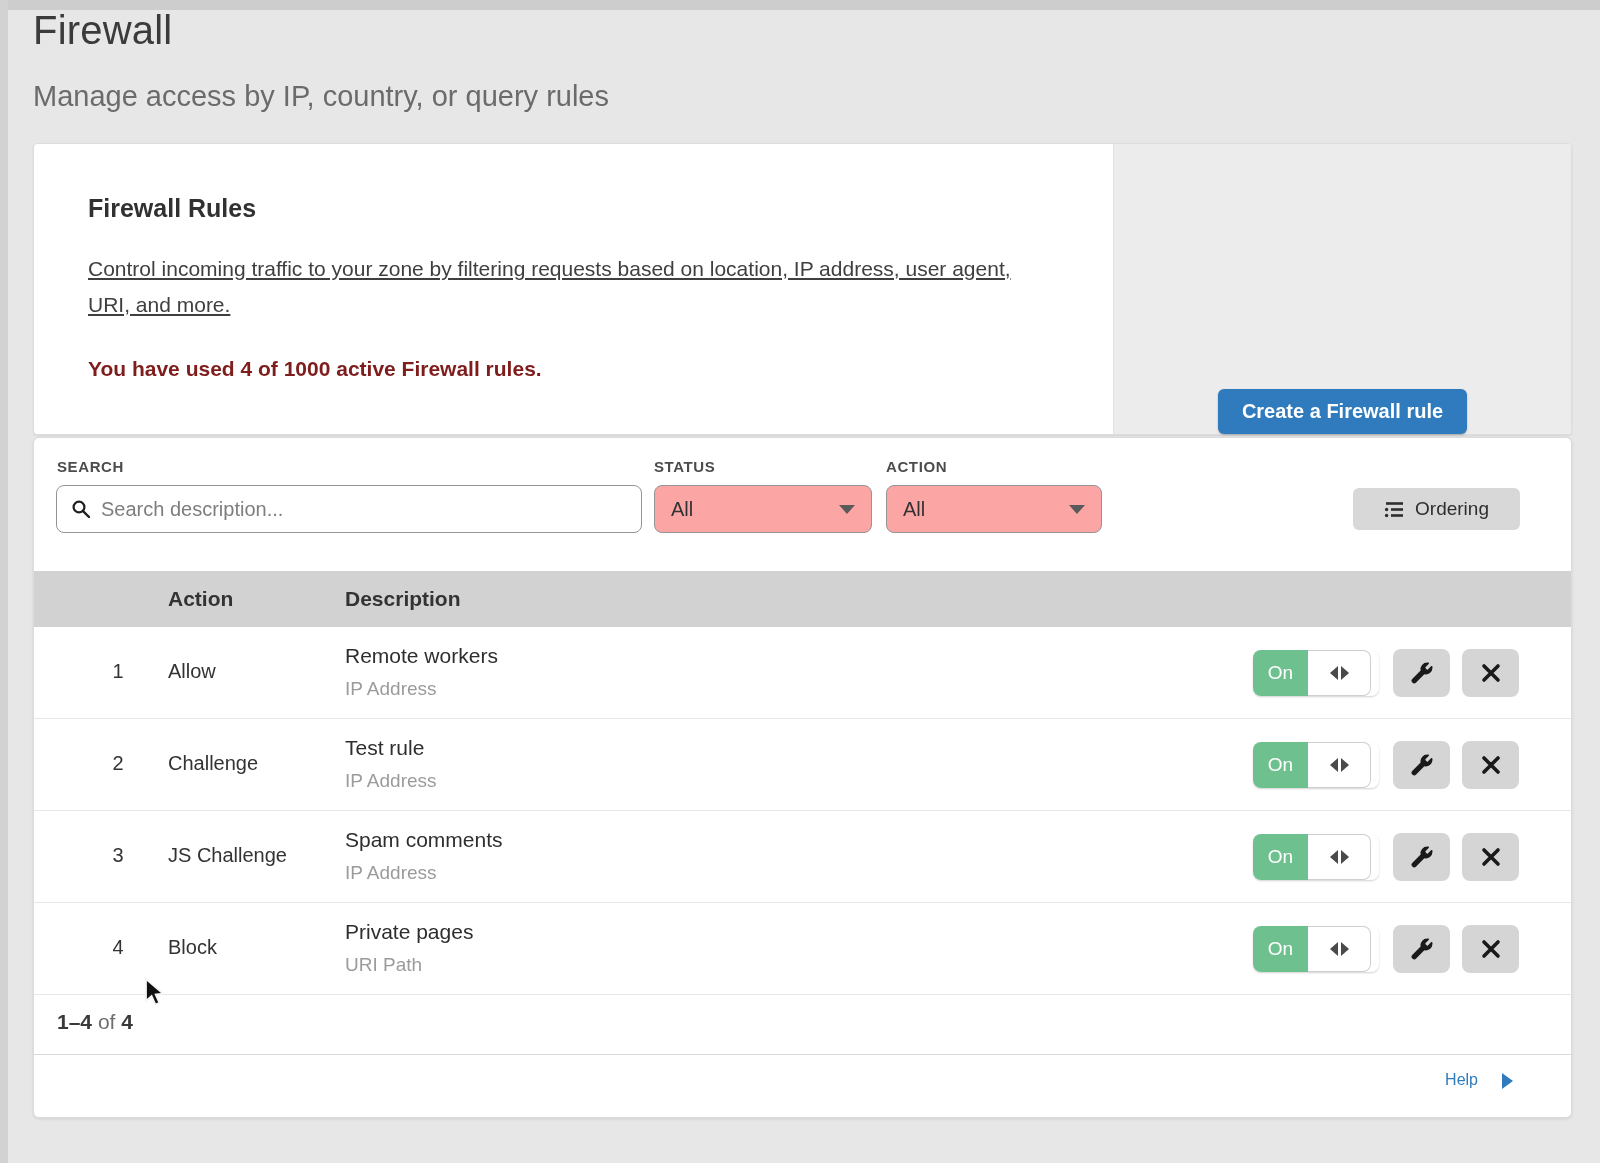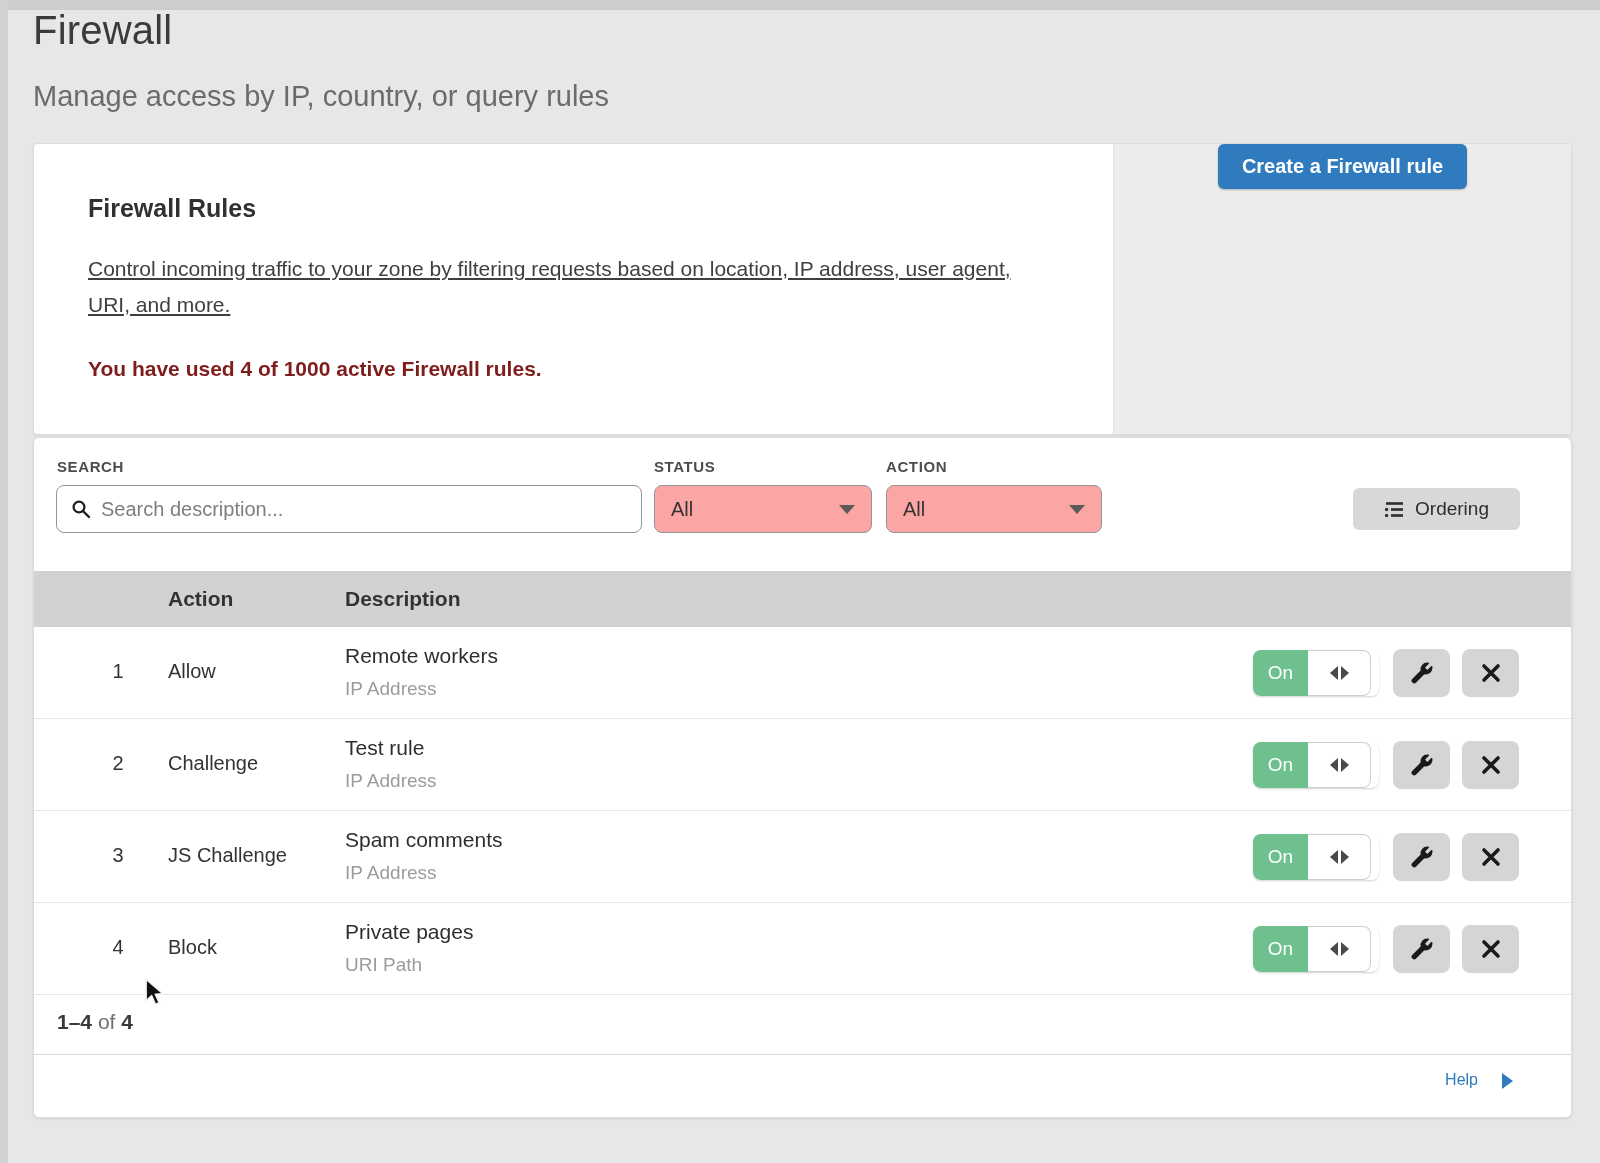--- a/index.html
+++ b/index.html
@@ -25,21 +25,21 @@
     box-shadow:0 1px 2px rgba(0,0,0,0.08);
     display:flex;
   }
   .overview-left { flex:1 1 auto; padding:50px 84px 0 46px;margin-left:8px; }
   .overview-title { font-size:25px; font-weight:700; color:#313131; margin-bottom:28px; }
   .overview-desc { font-size:21px; color:#3f3f3f; line-height:36px; max-width:950px;text-decoration:underline; }
   .overview-usage { font-size:21px; font-weight:700; color:#7f1d1d; margin-top:34px; }
   .overview-right {
     width:458px; flex:0 0 458px; background:#ececec;
     border-left:1px solid #e2e2e2;
-    display:flex; align-items:flex-start; justify-content:center;
+    display:flex; align-items:flex-end; justify-content:center;
     border-radius:0 4px 4px 0;
   }
   .create-btn {
     background:#2f7bbd; color:#ffffff; border:none; cursor:pointer;
     font-family:"Liberation Sans", sans-serif;
     font-size:20px; font-weight:700;
     padding:0 24px; height:45px; border-radius:6px;
     box-shadow:0 1px 2px rgba(0,0,0,0.25);
   }
 

